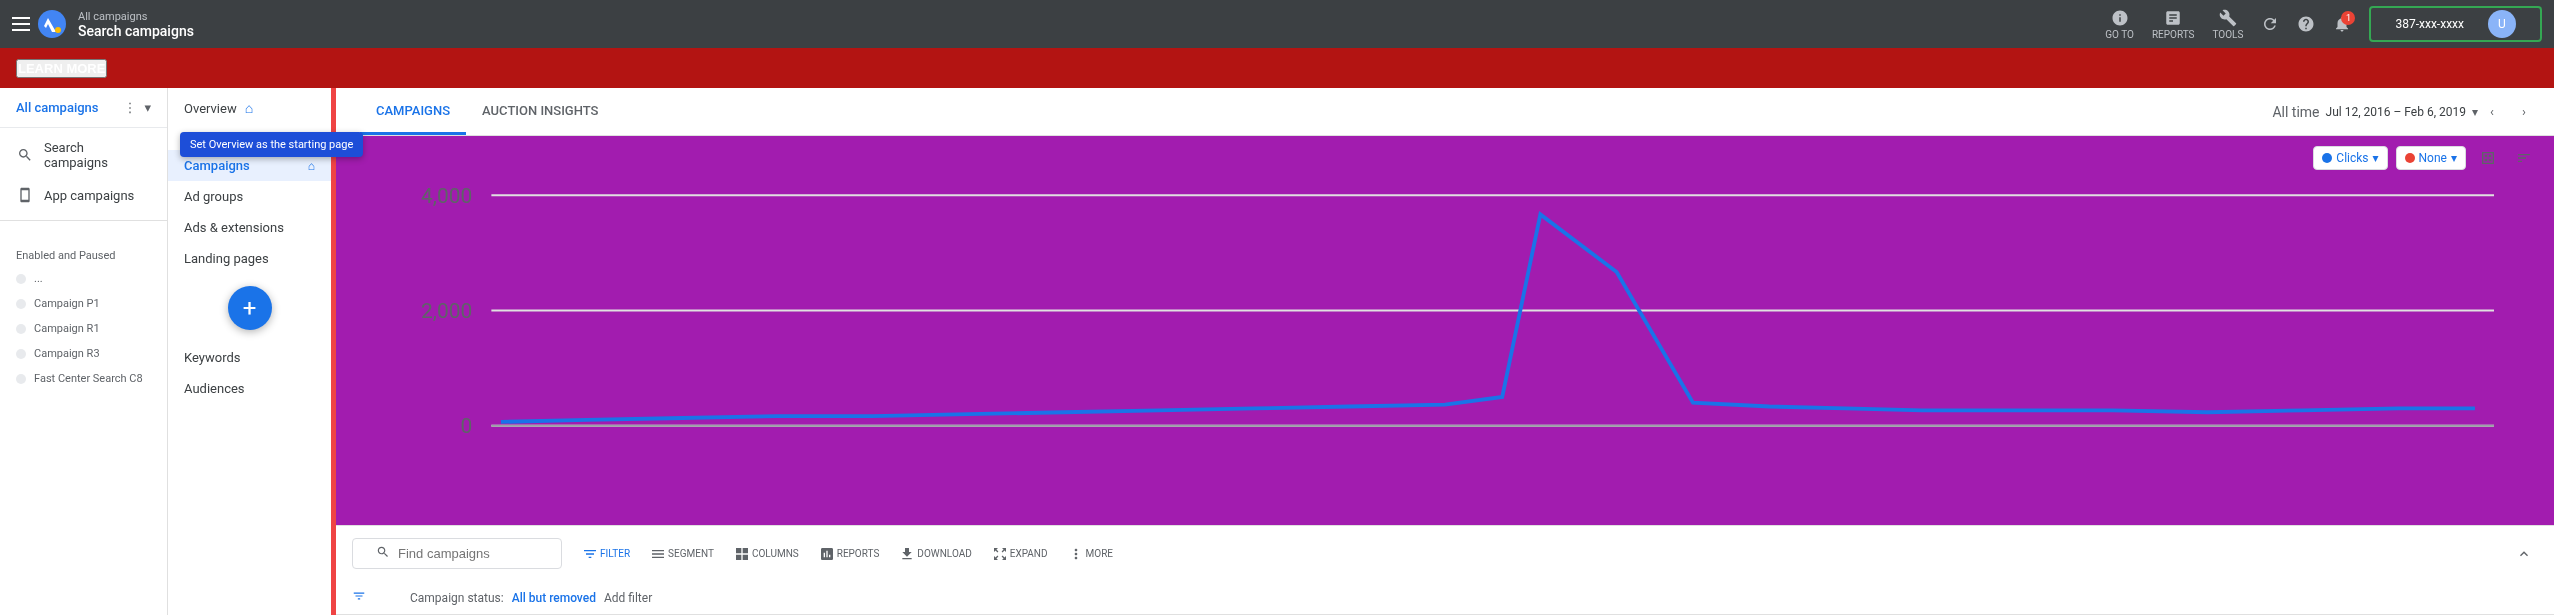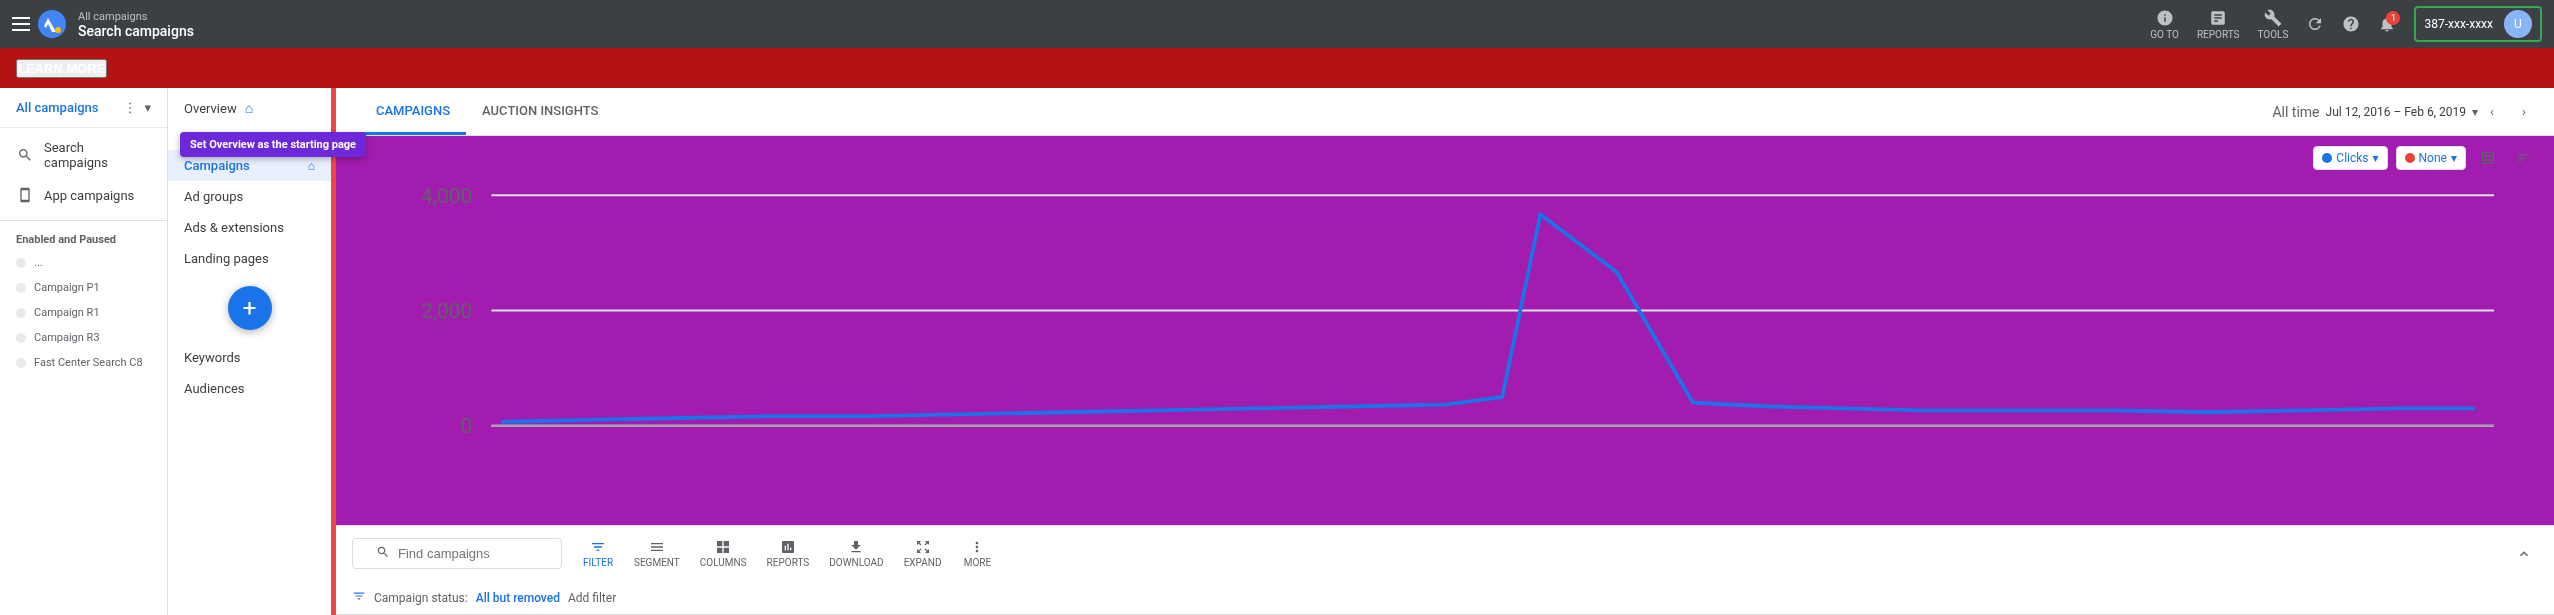--- a/index.html
+++ b/index.html
@@ -34,22 +34,22 @@
       display: flex; flex-direction: column; align-items: center; color: #bdc1c6; cursor: pointer; font-size: 10px; gap: 2px;
     }
     .header-icon-btn svg { fill: #bdc1c6; }
     .notification-btn { position: relative; }
     .notif-badge {
       position: absolute; top: -4px; right: -4px;
       background: #ea4335; color: #fff; border-radius: 50%; width: 14px; height: 14px;
       font-size: 9px; display: flex; align-items: center; justify-content: center;
     }
     .account-info {
-      display: flex; align-items: center; gap: 11px;
-      border: 2px solid #34a853; border-radius: 4px; padding: 2px 8px; color: #fff; font-size: 12px;
+      display: flex; align-items: center; gap: 24px;
+      border: 2px solid #34a853; border-radius: 4px; padding: 2px 24px; color: #fff; font-size: 12px;
     }
     .avatar { width: 28px; height: 28px; border-radius: 50%; background: #8ab4f8; display: flex; align-items: center; justify-content: center; font-size: 12px; color: #fff; }
 
     
     .alert-banner {
       background: #b31412;
       color: #fff;
       padding: 0 16px;
       height: 40px;
       display: flex;
@@ -81,21 +81,21 @@
 
     .sidebar-section { padding: 4px 0; }
     .sidebar-item {
       display: flex; align-items: center; gap: 10px;
       padding: 8px 16px; cursor: pointer; color: #3c4043; font-size: 13px;
     }
     .sidebar-item.active { color: #1a73e8; background: #e8f0fe; font-weight: 500; }
     .sidebar-item-icon { width: 18px; height: 18px; display: flex; align-items: center; justify-content: center; flex-shrink: 0; }
 
     .sidebar-divider { height: 1px; background: #e0e0e0; margin: 4px 0; }
-    .sidebar-section-label { padding: 8px 16px 4px; font-size: 11px; color: #5f6368; font-weight: 700; }
+    .sidebar-section-label { padding: 8px 16px 4px; font-size: 11px; color: #5f6368; font-weight: 400; margin-top: 16px; }
 
     .campaign-item {
       display: flex; align-items: center; gap: 8px;
       padding: 6px 12px 6px 16px; cursor: pointer; font-size: 12px; color: #3c4043;
     }
     .campaign-dot { width: 10px; height: 10px; border-radius: 50%; background: #e8eaed; flex-shrink: 0; }
     .campaign-name { font-size: 11px; color: #5f6368; overflow: hidden; text-overflow: ellipsis; white-space: nowrap; max-width: 110px; }
 
     
     .right-content { flex: 1; display: flex; flex-direction: column; overflow: hidden; }
@@ -117,24 +117,23 @@
     .tab.active { color: #1a73e8; border-bottom: 3px solid #1a73e8; }
     .tab-spacer { flex: 1; }
     .date-range { display: flex; align-items: center; gap: 6px; font-size: 12px; color: #3c4043; cursor: pointer; }
     .date-range-label { color: #5f6368; font-size: 14px; }
     .nav-arrows { display: flex; gap: 4px; }
     .nav-arrow { width: 28px; height: 28px; display: flex; align-items: center; justify-content: center; cursor: pointer; color: #5f6368; border-radius: 50%; }
 
     
     .tooltip-box {
       position: absolute; top: 44px; left: 0;
-      background: #6d28d9; color: #fff; font-size: 12px;
+      background: #1d4ed8; color: #fff; font-size: 12px;
       padding: 8px 12px; border-radius: 4px; white-space: nowrap; z-index: 100;
       box-shadow: 0 2px 6px rgba(0,0,0,0.3);
-      font-weight: bold;
     }
 
     
     .chart-area {
       flex: 1; background: #a21caf; position: relative; overflow: hidden;
       display: flex; flex-direction: column;
     }
     .chart-controls {
       position: absolute; top: 8px; right: 16px;
       display: flex; align-items: center; gap: 8px;
@@ -161,34 +160,34 @@
     }
     .search-input-wrapper {
       display: flex; align-items: center; gap: 8px;
       border: 1px solid #dadce0; border-radius: 4px; padding: 6px 23px;
       background: #fff; min-width: 200px;
     }
     .search-icon-small { color: #5f6368; }
     .search-input { border: none; outline: none; font-size: 13px; color: #3c4043; width: 140px; }
     .toolbar-actions { display: flex; align-items: center; gap: 4px; }
     .toolbar-btn {
-      display: flex; flex-direction: column; align-items: center; gap: 2px;
+      display: flex; flex-direction: row; align-items: center; gap: 2px;
       padding: 4px 8px; cursor: pointer; color: #5f6368; font-size: 10px; min-width: 48px;
     }
     .toolbar-btn.active { color: #1a73e8; }
     .toolbar-spacer { flex: 1; }
     .chevron-up-btn { width: 28px; height: 28px; display: flex; align-items: center; justify-content: center; cursor: pointer; color: #5f6368; }
 
     
     .filter-bar {
       background: #fff; padding: 8px 16px; border-bottom: 1px solid #e0e0e0;
       display: flex; align-items: center; gap: 8px; font-size: 12px;
     }
     .filter-icon { color: #1a73e8; }
-    .filter-label { color: #5f6368; }
+    .filter-label { color: #5f6368; margin-left: 36px; }
     .filter-value { color: #1a73e8; font-weight: 500; cursor: pointer; }
     .add-filter { color: #5f6368; cursor: pointer; }
   </style>
 </head>
 <body>
 
 <div class="top-header">
   <div class="header-logo-area">
     <div class="hamburger-icon">
       <span></span>

